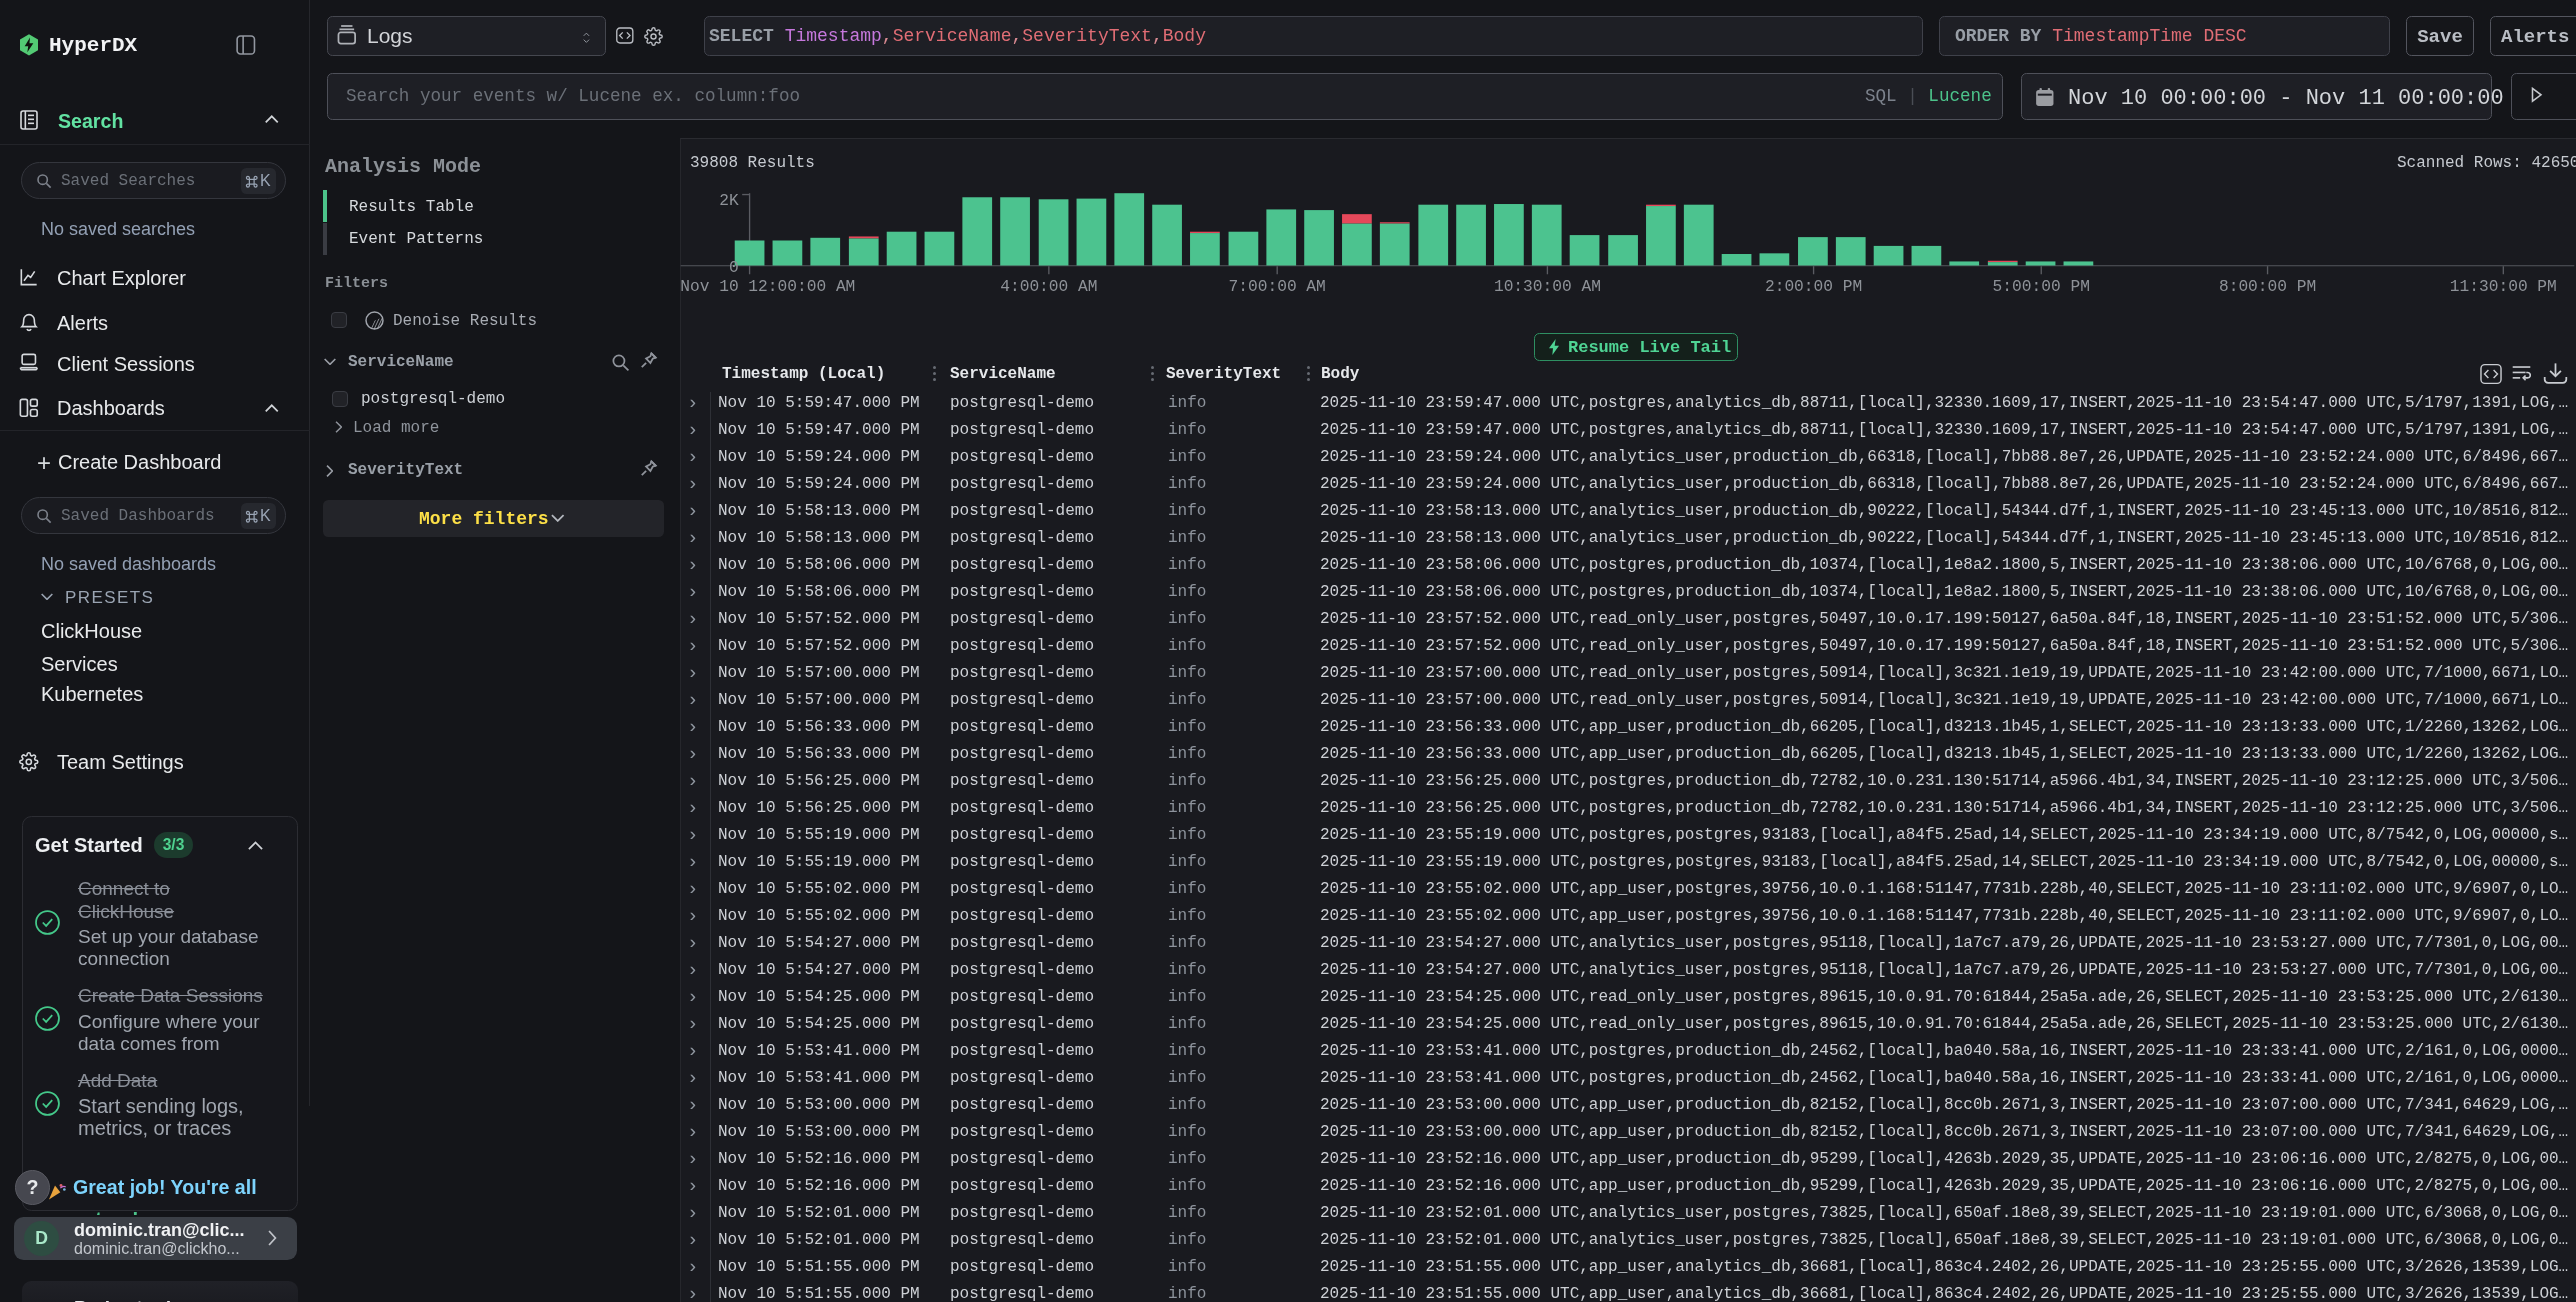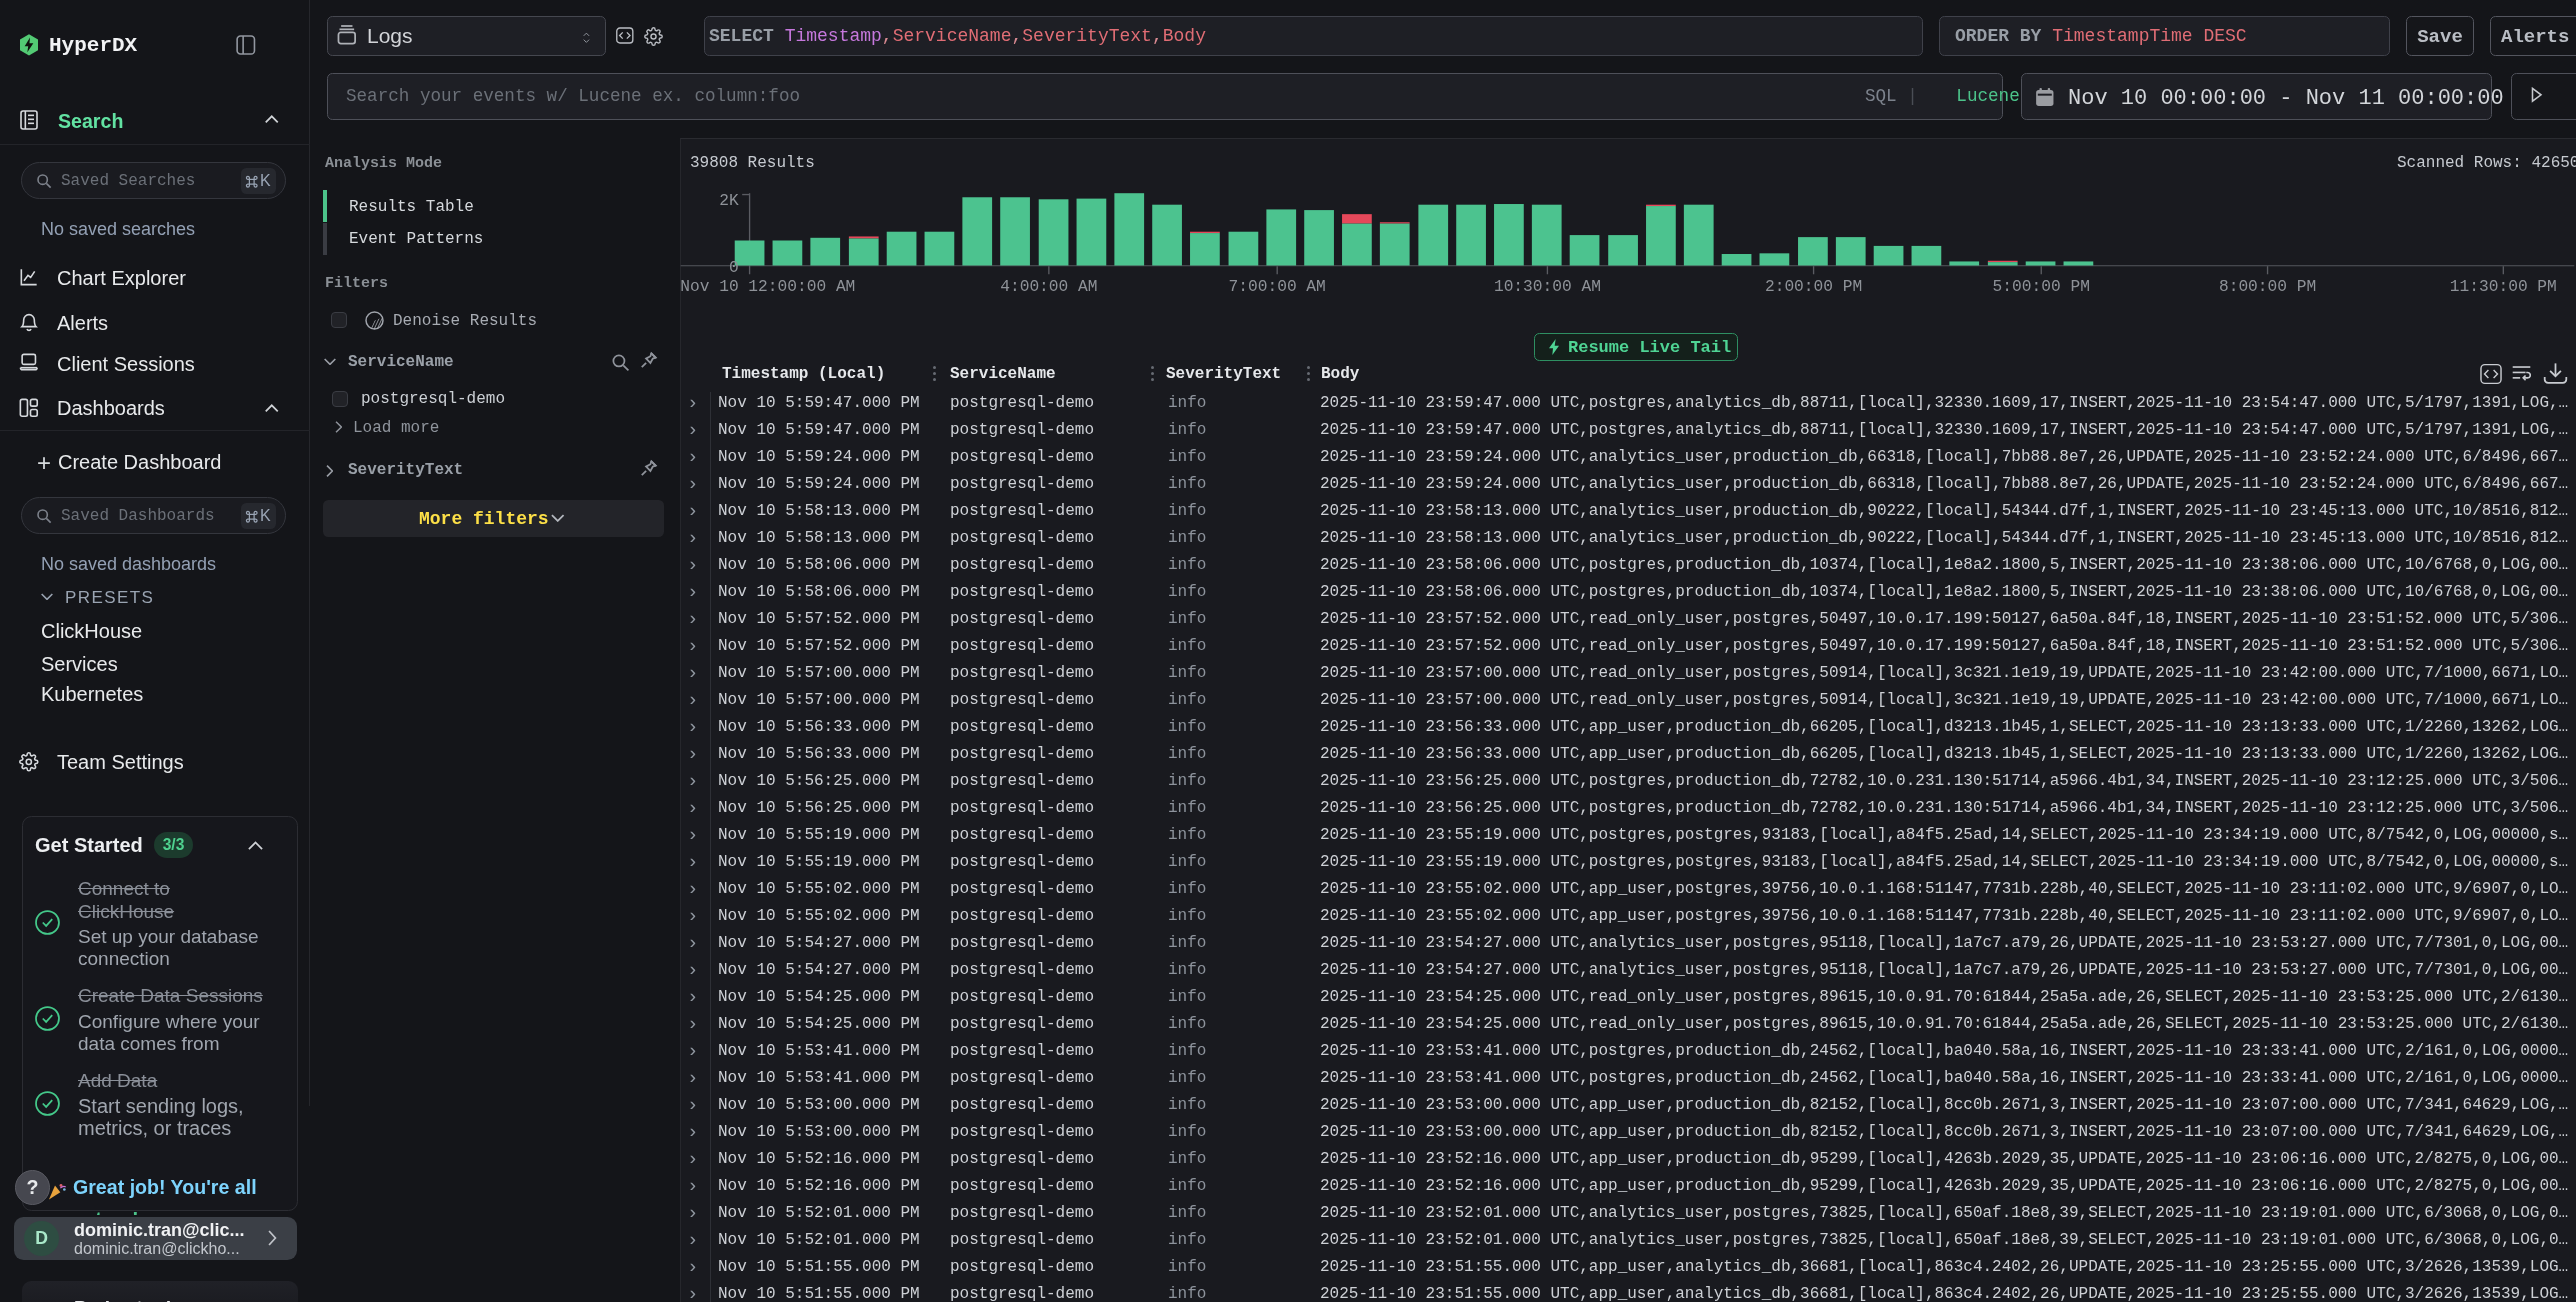--- a/index.html
+++ b/index.html
@@ -210,37 +210,37 @@
 <div class="ibox" style="left:1939px;top:16px;width:451px;height:40px;border-color:#3f414a;"></div>
 <div class="abs mono" style="left:1955px;top:26px;font-size:18px;white-space:nowrap;"><span class="b" style="color:#989ea6;">ORDER BY&nbsp;</span><span style="color:#e06d75;">TimestampTime DESC</span></div>
 
 <div class="ibox" style="left:2406px;top:16px;width:68px;height:40px;background:#15161a;border-color:#53555e;"></div>
 <div class="abs mono b" style="left:2406px;top:26px;width:68px;text-align:center;font-size:19px;color:#b9bdc4;">Save</div>
 <div class="ibox" style="left:2490px;top:16px;width:122px;height:40px;background:#15161a;border-color:#53555e;"></div>
 <div class="abs mono b" style="left:2501px;top:26px;font-size:19px;color:#b9bdc4;">Alerts</div>
 
 <div class="ibox" style="left:327px;top:73px;width:1676px;height:47px;border-color:#4e5059;"></div>
 <div class="abs mono" style="left:346px;top:86px;font-size:17.6px;color:#6b7078;">Search your events w/ Lucene ex. column:foo</div>
-<div class="abs mono" style="left:1865px;top:86px;font-size:17.6px;color:#7c828c;">SQL <span style="color:#4a4d55;">|</span> <span style="color:#4cc38a;margin-left:28px;">Lucene</span></div>
+<div class="abs mono" style="left:1865px;top:86px;font-size:17.6px;color:#7c828c;">SQL <span style="color:#4a4d55;">|</span> <span style="color:#4cc38a;">Lucene</span></div>
 
 <div class="ibox" style="left:2021px;top:73px;width:471px;height:47px;border-color:#4e5059;"></div>
 <svg class="abs" style="left:2036px;top:88px;" width="17.6" height="18" viewBox="0 0 26 27">
   <rect x="0" y="3" width="26" height="24" rx="4" fill="#9b9da2"></rect>
   <rect x="5" y="0" width="3.6" height="7" rx="1.6" fill="#9b9da2"></rect>
   <rect x="17.4" y="0" width="3.6" height="7" rx="1.6" fill="#9b9da2"></rect>
   <rect x="2.5" y="8.5" width="21" height="3" fill="#1e1f25"></rect>
     </svg>
 <div class="abs mono" style="left:2068px;top:86px;font-size:22px;color:#d3d6da;">Nov 10 00:00:00 - Nov 11 00:00:00</div>
 
 <div class="ibox" style="left:2511px;top:73px;width:95px;height:47px;border-color:#4e5059;background:#15161a;"></div>
 <svg class="abs" style="left:2531px;top:87px;" width="11.5" height="15.6" viewBox="0 0 16 22" fill="none" stroke="#c6c9ce" stroke-width="2.2">
       <polygon points="2,2 14,11 2,20"></polygon>
     </svg>
 
-<div class="abs mono b" style="left:325px;top:155px;font-size:15px;color:#8b9096;">Analysis Mode</div>
+<div class="abs mono b" style="left:325px;top:155px;font-size:20px;color:#8b9096;">Analysis Mode</div>
 <div class="abs" style="left:323px;top:190px;width:4px;height:32px;background:#4cc38a;"></div>
 <div class="abs" style="left:323px;top:223px;width:4px;height:32px;background:#3a3c43;"></div>
 <div class="abs mono" style="left:349px;top:198px;font-size:16px;color:#d6d9dd;">Results Table</div>
 <div class="abs mono" style="left:349px;top:230px;font-size:16px;color:#d6d9dd;">Event Patterns</div>
 
 <div class="abs mono b" style="left:325px;top:275px;font-size:15px;color:#8b9096;">Filters</div>
 
 <div class="abs" style="left:331px;top:312px;width:16px;height:16px;background:#212227;border:1.4px solid #3a3c43;border-radius:4px;"></div>
 <svg class="abs" style="left:365px;top:311px;" width="19" height="19" viewBox="0 0 28 28">
   <defs>

